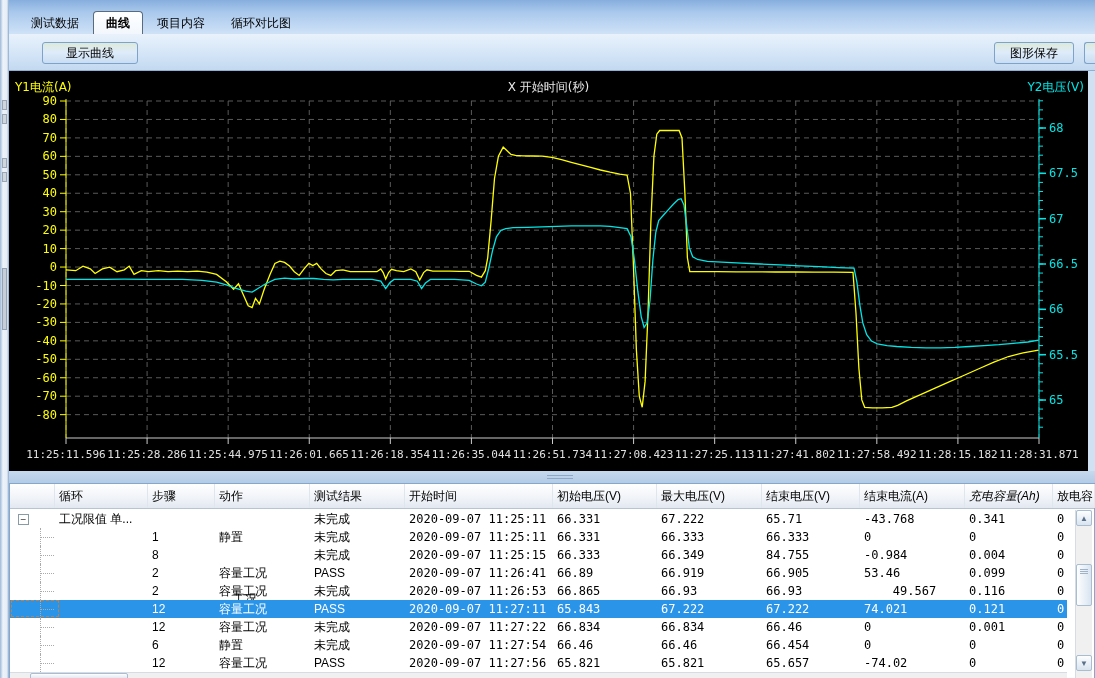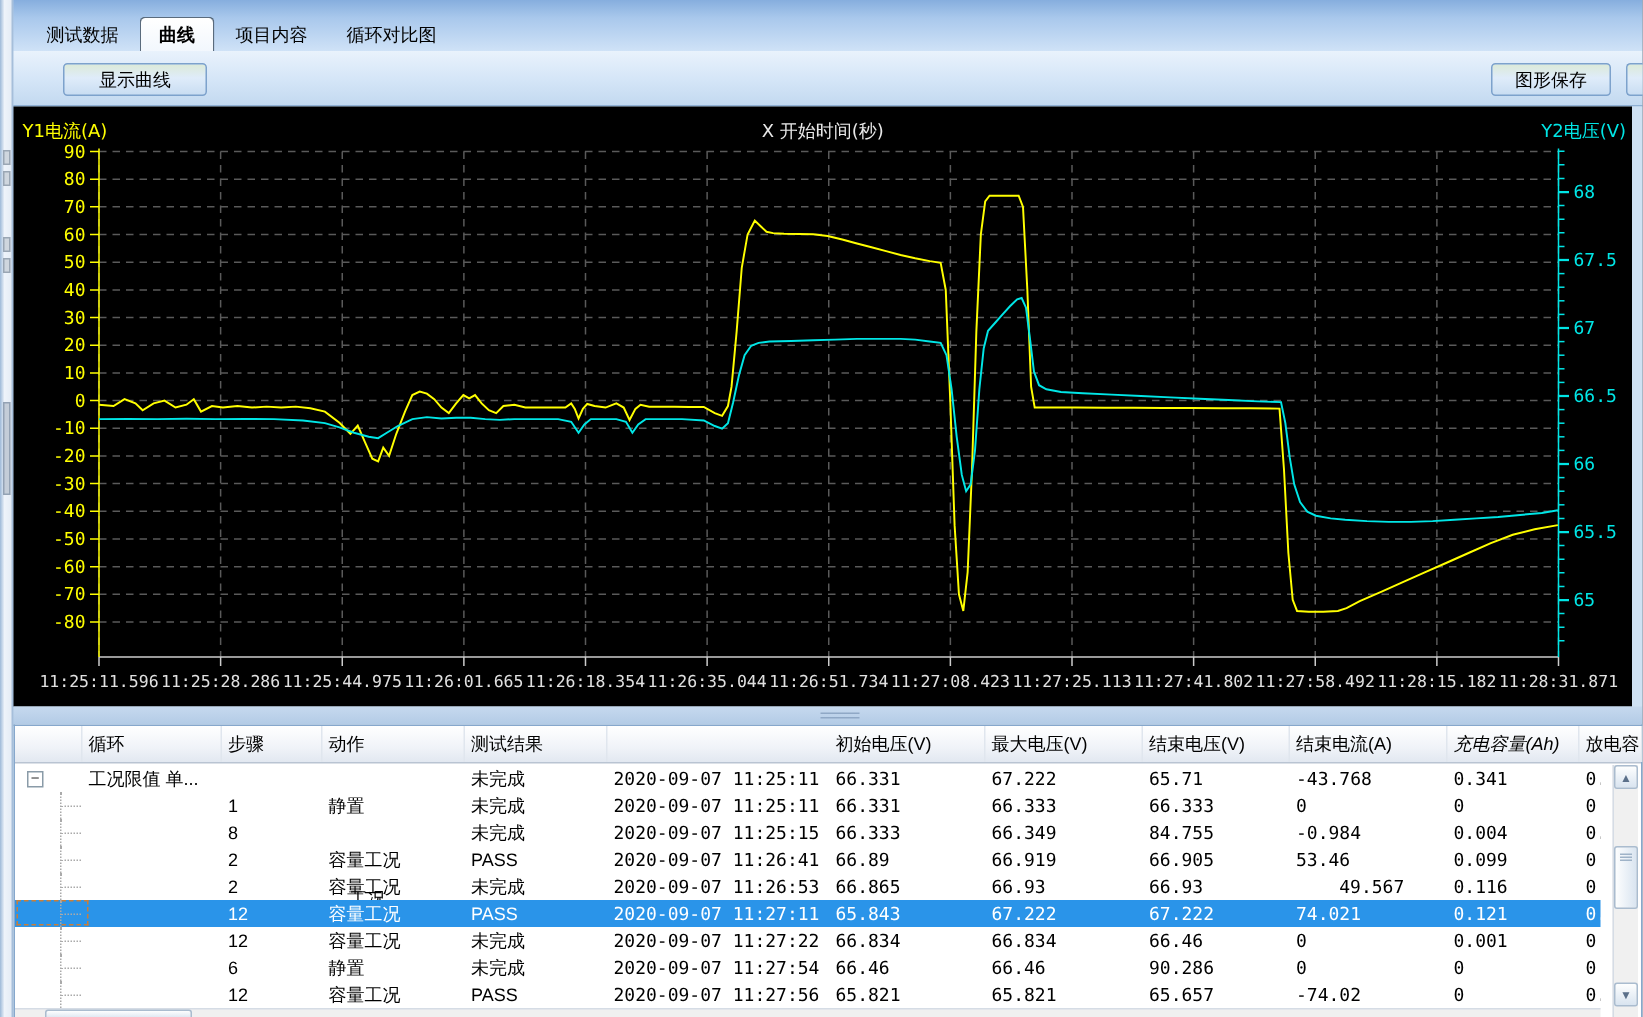--- a/index.html
+++ b/index.html
@@ -266,20 +266,21 @@
     <div class="grip"></div>
   </div>
 
   <div class="table-panel">
     <div class="thead" id="theadRow">
         <div class="th" style="left: 2px; width: 43px;"></div>
         <div class="th" style="left: 45px; width: 93px;">循环</div>
         <div class="th" style="left: 138px; width: 67px;">步骤</div>
         <div class="th" style="left: 205px; width: 95px;">动作</div>
         <div class="th" style="left: 300px; width: 95px;">测试结果</div>
+        <div class="th" style="left: 395px; width: 148px;">开始时间</div>
         <div class="th" style="left: 543px; width: 104px;">初始电压(V)</div>
         <div class="th" style="left: 647px; width: 105px;">最大电压(V)</div>
         <div class="th" style="left: 752px; width: 98px;">结束电压(V)</div>
         <div class="th" style="left: 850px; width: 105px;">结束电流(A)</div>
         <div class="th" style="left: 955px; width: 88px; font-style: italic;">充电容量(Ah)</div>
         <div class="th" style="left: 1043px; width: 42px;">放电容</div>
       </div>
     <div class="tbody" id="tbodyEl">
         <div class="tr" style="top: 0px;">
           <div class="expander">−</div>
@@ -389,21 +390,21 @@
         <div class="tr" style="top: 126px;">
           <div class="treev"></div>
           <div class="treeh"></div>
           <div class="td" style="left: 45px; width: 93px;"></div>
           <div class="td" style="left: 138px; width: 67px;">6</div>
           <div class="td" style="left: 205px; width: 95px;">静置</div>
           <div class="td" style="left: 300px; width: 95px;">未完成</div>
           <div class="td num" style="left: 395px; width: 148px;">2020-09-07 11:27:54</div>
           <div class="td num" style="left: 543px; width: 104px;">66.46</div>
           <div class="td num" style="left: 647px; width: 105px;">66.46</div>
-          <div class="td num" style="left: 752px; width: 98px;">90.286</div>
+          <div class="td num" style="left: 752px; width: 98px;">66.454</div>
           <div class="td num" style="left: 850px; width: 105px;">0</div>
           <div class="td num" style="left: 955px; width: 88px;">0</div>
           <div class="td num" style="left: 1043px; width: 42px;">0</div>
         </div>
         <div class="tr" style="top: 144px;">
           <div class="treev"></div>
           <div class="treeh"></div>
           <div class="td" style="left: 45px; width: 93px;"></div>
           <div class="td" style="left: 138px; width: 67px;">12</div>
           <div class="td" style="left: 205px; width: 95px;">容量工况</div>

